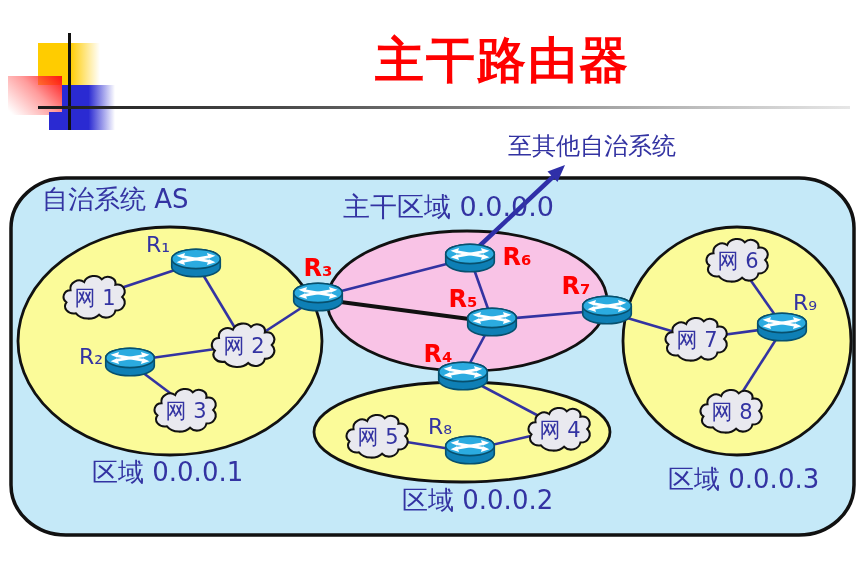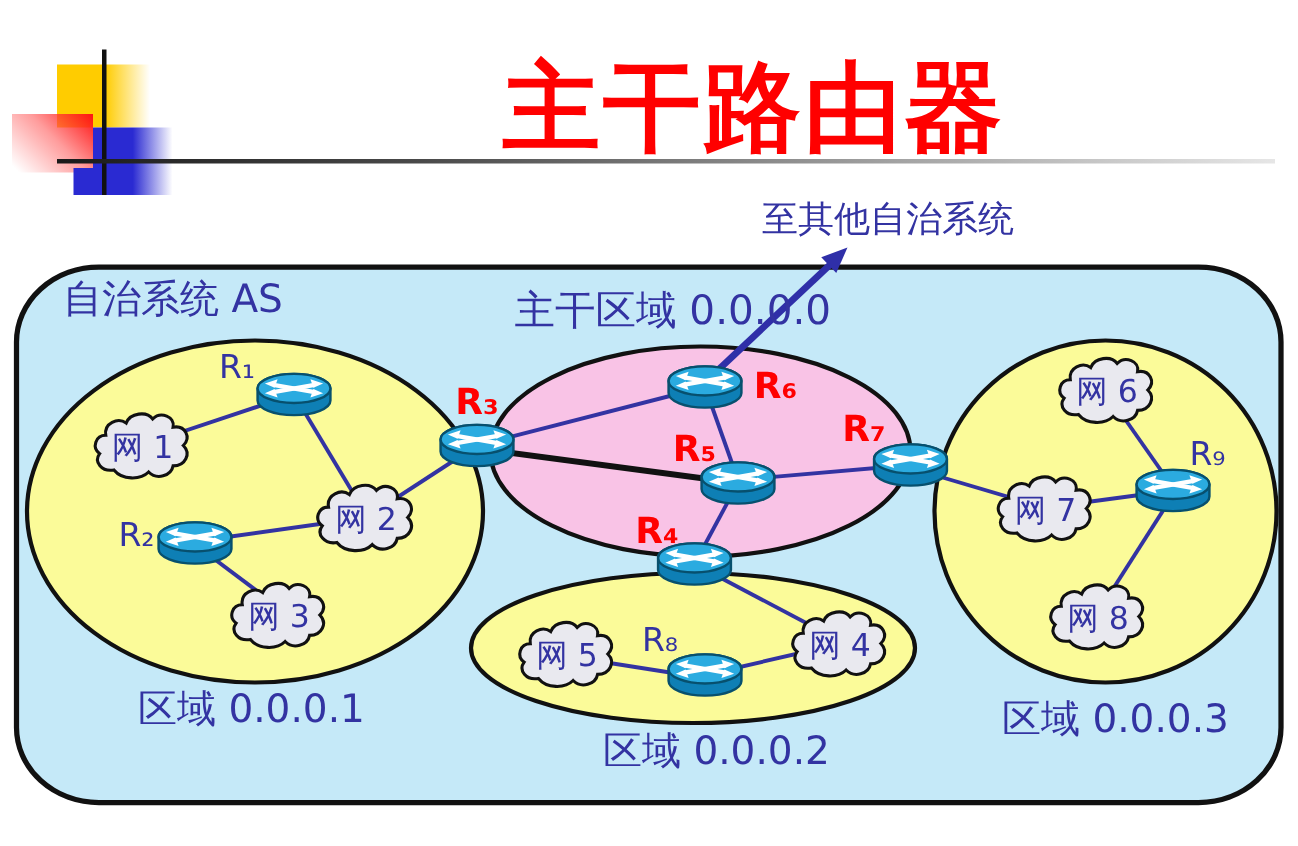--- a/index.html
+++ b/index.html
@@ -10,21 +10,21 @@
     background:linear-gradient(90deg,#FFCC00 0%,#FFCC00 52%,rgba(255,204,0,0) 100%);}
   .logo-red{position:absolute;left:8px;top:76px;width:54px;height:39px;
     background:linear-gradient(225deg,#FF1313 0%,rgba(255,90,90,.6) 45%,rgba(255,230,230,0) 95%);}
   .logo-blue{position:absolute;left:62px;top:85px;width:53px;height:45px;
     background:linear-gradient(90deg,#2A2AD2 0%,#2A2AD2 50%,rgba(42,42,210,0) 100%);}
   .logo-blue-small{position:absolute;left:49px;top:112px;width:37px;height:18px;background:#2A2AD2;}
   .logo-vline{position:absolute;left:68px;top:33px;width:3px;height:97px;background:#111;}
   .title-divider{position:absolute;left:38px;top:106px;width:812px;height:3px;
     background:linear-gradient(90deg,#1a1a1a 0%,#4a4a4a 30%,#9a9a9a 65%,#e6e6e6 100%);}
   .page-title{position:absolute;left:140px;top:28px;width:725px;margin:0;
-    text-align:center;font-size:65px;font-weight:700;letter-spacing:2px;color:#FF0000;}
+    text-align:center;font-size:49px;font-weight:700;letter-spacing:2px;color:#FF0000;}
   svg.diagram{position:absolute;left:0;top:0;}
   text{font-family:"DejaVu Sans",sans-serif;}
   .lbl{fill:#3333A2;}
   .lbl-26{font-size:26px;}
   .lbl-27{font-size:27px;}
   .lbl-24{font-size:24px;}
   .cloud-txt{font-size:21px;fill:#3333A2;text-anchor:middle;}
   .rtr-lbl{font-size:22px;fill:#3333A2;text-anchor:middle;}
   .rtr-lbl-red{font-size:24px;font-weight:700;fill:#FF0000;text-anchor:middle;}
 </style>

